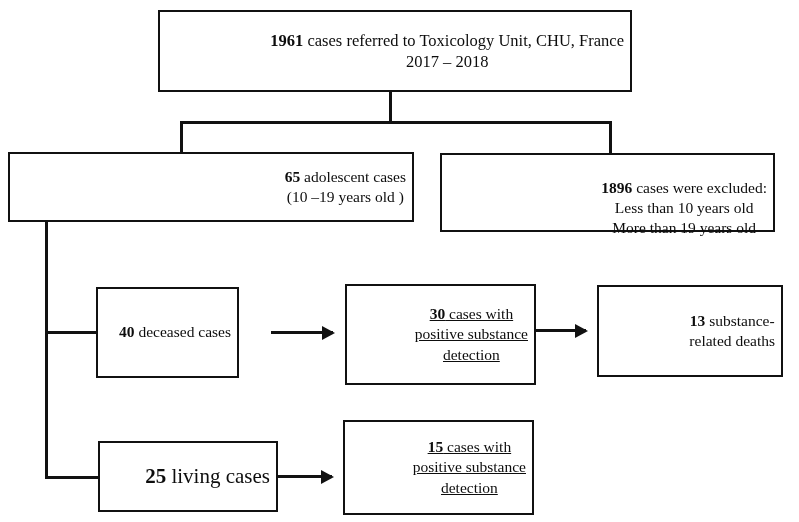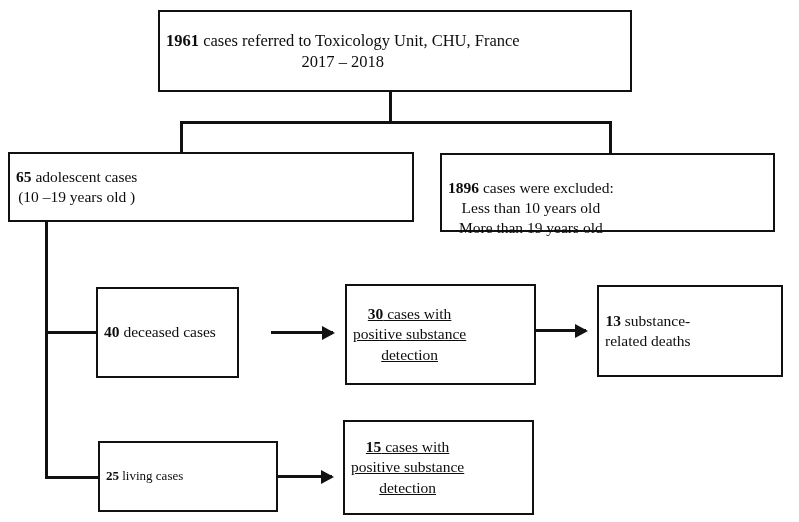--- a/index.html
+++ b/index.html
@@ -17,21 +17,21 @@
     overflow: hidden;
   }
   
   .node {
     position: absolute;
     box-sizing: border-box;
     border: 2.5px solid #111111;
     background: #ffffff;
     display: flex;
     align-items: center;
-    justify-content: flex-start;
+    justify-content: flex-end;
     text-align: center;
     z-index: 3;
   }
   .node .txt {
     display: block;
     line-height: 1.30;
     color: #0d0d0d;
     padding: 0 6px;
     white-space: pre-line;
   }
@@ -51,21 +51,21 @@
   #box-deceased    { left: 96px;  top: 287px; width: 143px; height: 91px; }
   #box-deceased .txt   { font-size: 15.5px; }
 
   #box-positive-deceased { left: 345px; top: 284px; width: 191px; height: 101px; }
   #box-positive-deceased .txt { font-size: 15.5px; text-decoration: underline; }
 
   #box-deaths      { left: 597px; top: 285px; width: 186px; height: 92px; }
   #box-deaths .txt     { font-size: 15.5px; }
 
   #box-living      { left: 98px;  top: 441px; width: 180px; height: 71px; }
-  #box-living .txt     { font-size: 13px; }
+  #box-living .txt     { font-size: 21px; }
 
   #box-positive-living { left: 343px; top: 420px; width: 191px; height: 95px; }
   #box-positive-living .txt { font-size: 15.5px; text-decoration: underline; }
 
   
   .conn {
     position: absolute;
     background: #111111;
     z-index: 1;
   }

